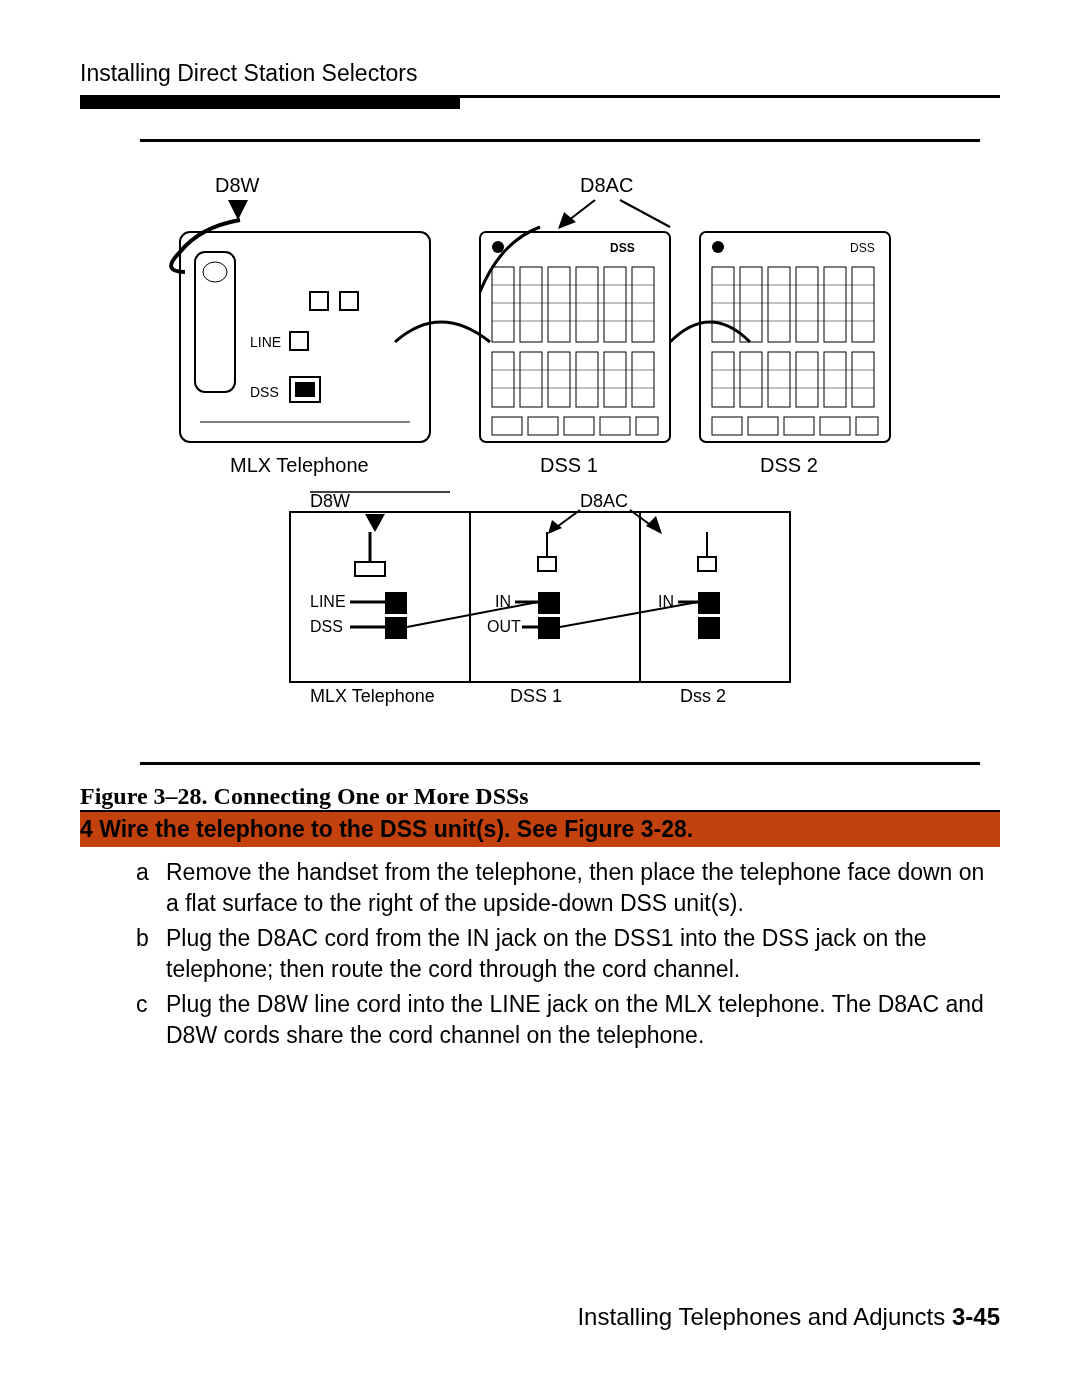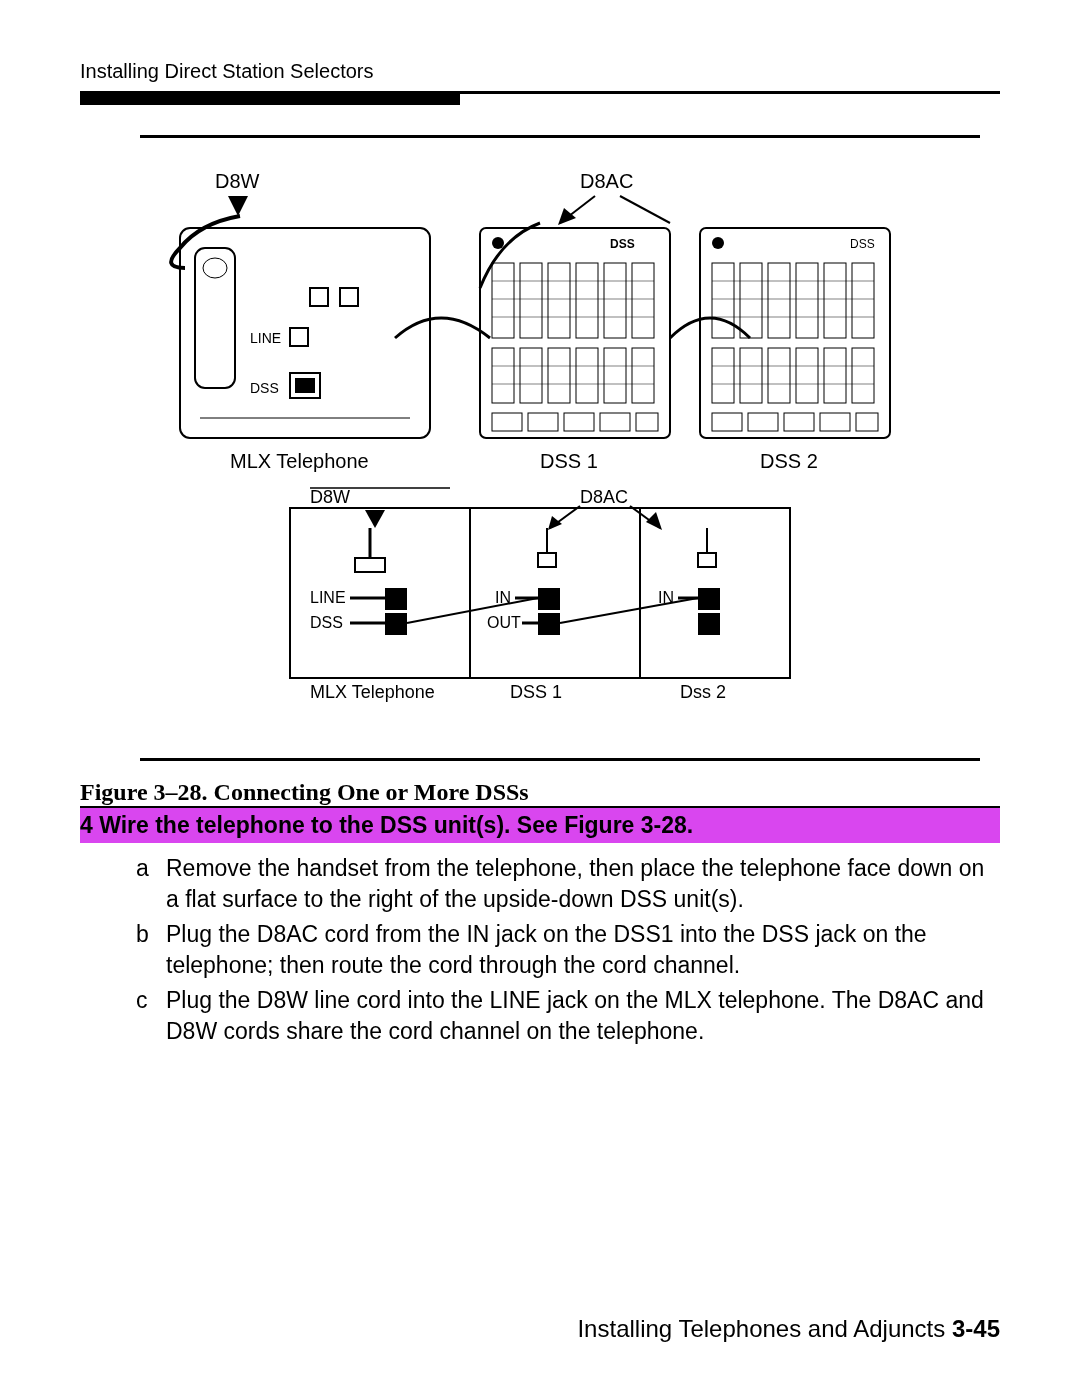--- a/index.html
+++ b/index.html
@@ -6,21 +6,21 @@
   body {
     width: 1080px;
     height: 1395px;
     background: #fff;
     font-family: Arial, Helvetica, sans-serif;
     color: #000;
     position: relative;
     padding: 60px 80px 40px 80px;
   }
   .section-title {
-    font-size: 20px;
+    font-size: 23px;
     font-weight: 400;
     margin-bottom: 8px;
   }
   .thick-rule {
     display: flex;
     margin-bottom: 30px;
   }
   .thick-rule .left {
     height: 14px;
     background: #000;
@@ -50,21 +50,21 @@
     text-align: right;
   }
   .figure-box svg { display: block; }
   .fig-caption {
     font-family: "Times New Roman", Times, serif;
     font-weight: bold;
     font-size: 24px;
     margin-left: 0;
   }
   .step-heading {
-    background: #d946ef;
+    background: #c2410c;
     border-top: 2px solid #000;
     font-size: 23px;
     font-weight: bold;
     padding: 4px 6px 4px 0;
     margin-bottom: 10px;
   }
   .step-body {
     font-size: 23px;
     line-height: 1.35;
     margin-left: 56px;
@@ -73,21 +73,21 @@
     display: flex;
     margin-bottom: 4px;
   }
   .step-body .letter {
     width: 30px;
     flex-shrink: 0;
   }
   .step-body .txt { flex: 1; }
   .footer {
     position: absolute;
-    bottom: 52px;
+    bottom: 64px;
     right: 80px;
     font-size: 24px;
   }
   .footer .pnum { font-weight: bold; }
 </style>
 </head>
 <body>
 
 <div class="section-title">Installing Direct Station Selectors</div>
 <div class="thick-rule">

